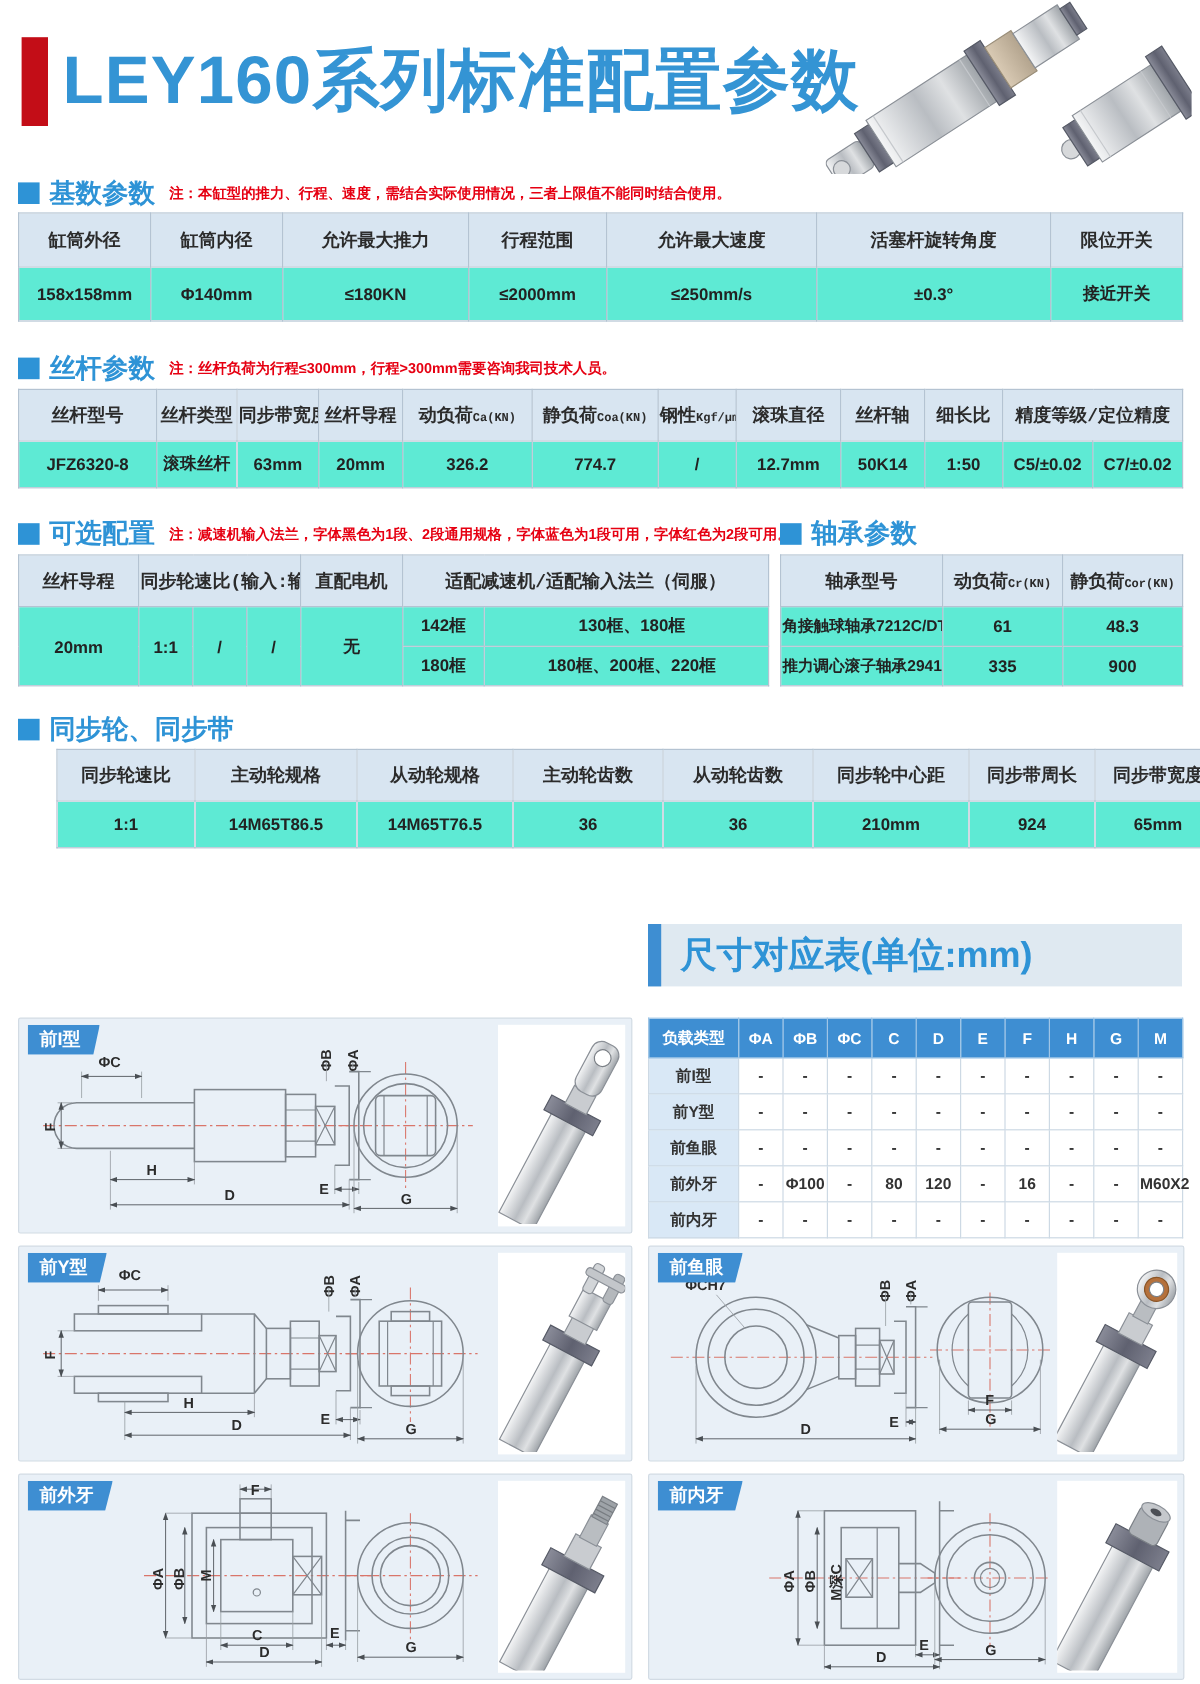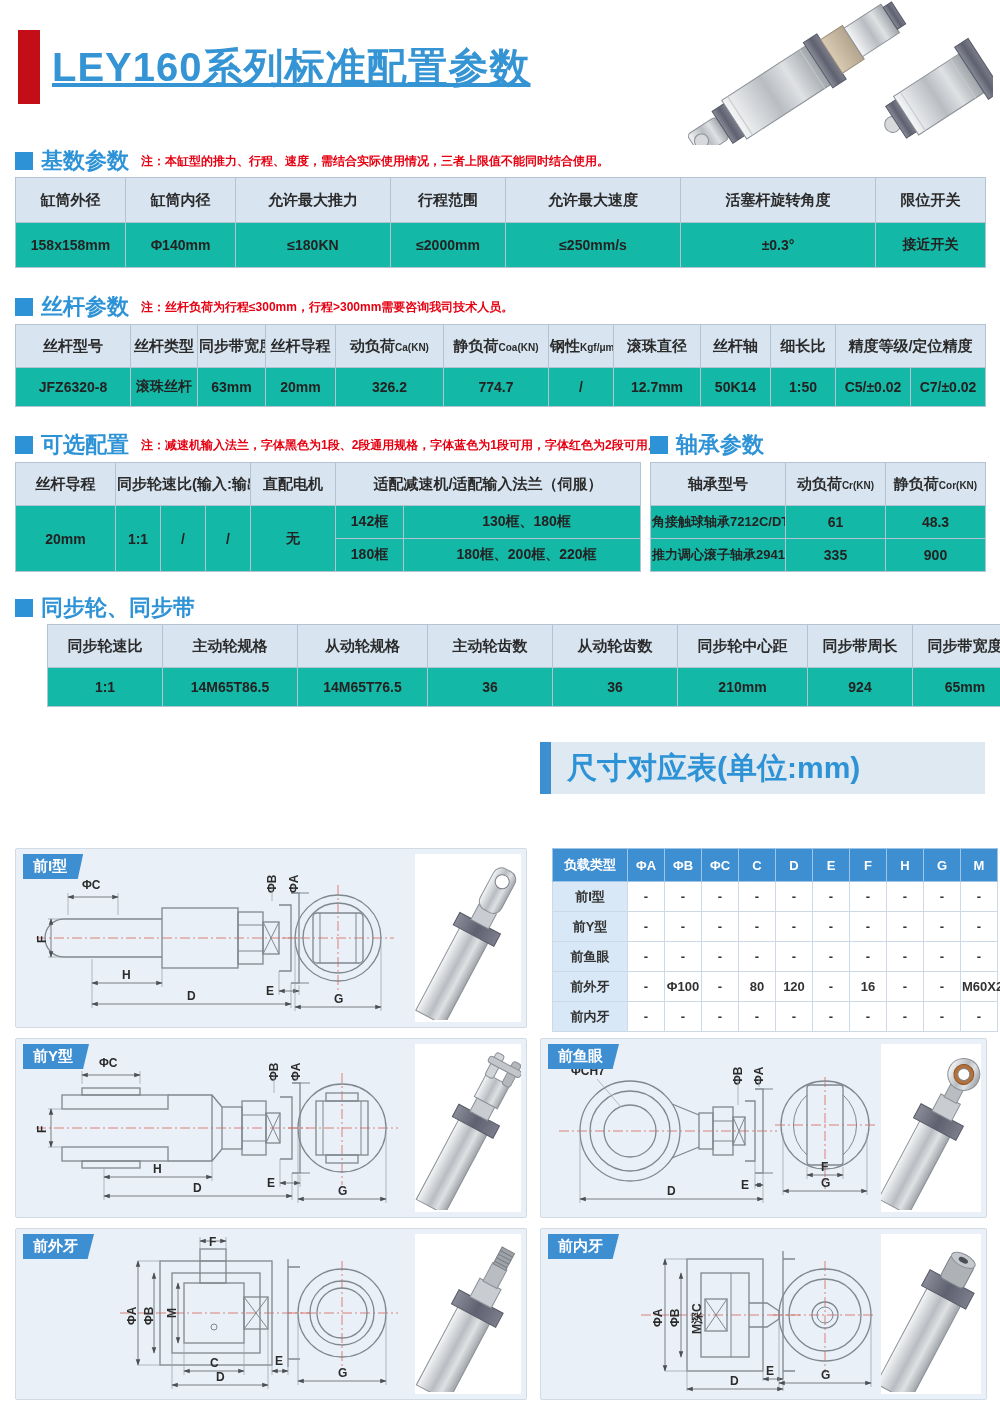--- a/index.html
+++ b/index.html
@@ -2,54 +2,54 @@
 <html><head>
 <meta charset="utf-8">
 <style>
   html,body{margin:0;padding:0;background:#fff;}
   .page{position:relative;width:1000px;height:1403px;background:#fff;overflow:hidden;
         font-family:"Liberation Sans","DejaVu Sans",sans-serif;color:#1a1a1a;}
 
   
   .main-title{position:absolute;top:30px;left:18px;display:flex;align-items:center;}
   .red-bar{width:22px;height:74px;background:#c30d17;margin-right:12px;}
-  .main-title h1{margin:0;font-size:40px;font-weight:bold;color:#3494d4;letter-spacing:1px;text-decoration:underline;}
+  .main-title h1{margin:0;font-size:56px;font-weight:bold;color:#3494d4;letter-spacing:1px;}
 
   
   .sec-head{position:absolute;display:flex;align-items:flex-end;height:26px;}
   .sec-sq{width:18px;height:18px;background:#2e93d6;margin-right:8px;margin-bottom:2px;}
   .sec-title{font-size:22px;font-weight:bold;color:#2e93d6;line-height:1;}
   .sec-note{font-size:12px;font-weight:bold;color:#e60012;margin-left:12px;margin-bottom:2px;}
 
   
   .tbl{position:absolute;}
   table.spec{border-collapse:collapse;table-layout:fixed;width:100%;}
   table.spec th,table.spec td{border:1px solid #b4c3d2;text-align:center;vertical-align:middle;
       overflow:hidden;white-space:nowrap;}
-  table.spec th{background:#d8e5f1;color:#2b2b2b;font-size:15px;font-weight:bold;}
-  table.spec td{background:#14b8a6;font-size:14px;font-weight:bold;color:#222;}
+  table.spec th{background:#d8e5f1;color:#2b2b2b;font-size:15px;font-weight:bold;font-family:Liberation Mono, monospace;}
+  table.spec td{background:#5eead4;font-size:14px;font-weight:bold;color:#222;}
   table.spec th .sub{font-size:10px;font-weight:bold;}
   .h42 th,.h42 td{height:42px;} .h40 th{height:40px;} .r36 td{height:36px;} .r30 td{height:30px;}
   td.left{text-align:left;padding-left:10px;}
   .small-td{font-size:13px !important;}
 
   
   .banner{position:absolute;height:52px;background:#dfe9f1;display:flex;align-items:center;}
   .banner .bar{width:11px;height:52px;background:#3e8ed2;}
   .banner .btxt{font-size:30px;font-weight:bold;color:#2e93d6;margin-left:16px;}
 
   
   .panel{position:absolute;background:#e9f0f7;border:1px solid #d2dbe4;border-radius:2px;}
   .ptab{position:absolute;top:5px;left:7px;background:#3e8ed2;color:#fff;font-size:15px;
         font-weight:bold;padding:3px 16px 3px 10px;clip-path:polygon(0 0,100% 0,91% 100%,0 100%);z-index:2;}
   .pdraw{position:absolute;left:4px;top:4px;}
   .prender{position:absolute;top:5px;right:5px;bottom:5px;background:#fff;}
 
   
-  table.dim{border-collapse:collapse;table-layout:fixed;width:100%;margin-left:12px;}
+  table.dim{border-collapse:collapse;table-layout:fixed;width:100%;}
   table.dim th{background:#3e8ed2;color:#fff;font-size:13px;font-weight:bold;border:1px solid #9fc5e6;height:30px;}
   table.dim td{border:1px solid #cdd9e4;background:#fff;text-align:center;font-size:13px;
        font-weight:bold;color:#333;height:27px;}
   table.dim td.rowhead{background:#d9e8f6;}
 
   
   .ol{stroke:#80878e;stroke-width:1.3;fill:none;}
   .ol2{stroke:#80878e;stroke-width:1;fill:none;}
   .cl{stroke:#d9756a;stroke-width:0.9;fill:none;stroke-dasharray:10 3 2 3;}
   .dim{stroke:#5a5f64;stroke-width:0.8;fill:none;}
@@ -309,21 +309,21 @@
         <td>36</td>
         <td>36</td>
         <td>210mm</td>
         <td>924</td>
         <td>65mm</td>
       </tr>
     </tbody>
       </table>
   </div>
 
-  <div class="banner" style="top:742px;left:540px;width:445px;">
+  <div class="banner" style="top:770px;left:540px;width:445px;">
     <div class="bar"></div>
     <div class="btxt">尺寸对应表(单位:mm)</div>
   </div>
 
   <div class="tbl" style="top:848px;left:540px;width:445px;">
     <table class="dim">
       <colgroup>
           <col style="width:75px">
           <col span="10" style="width:37px">
         </colgroup>

